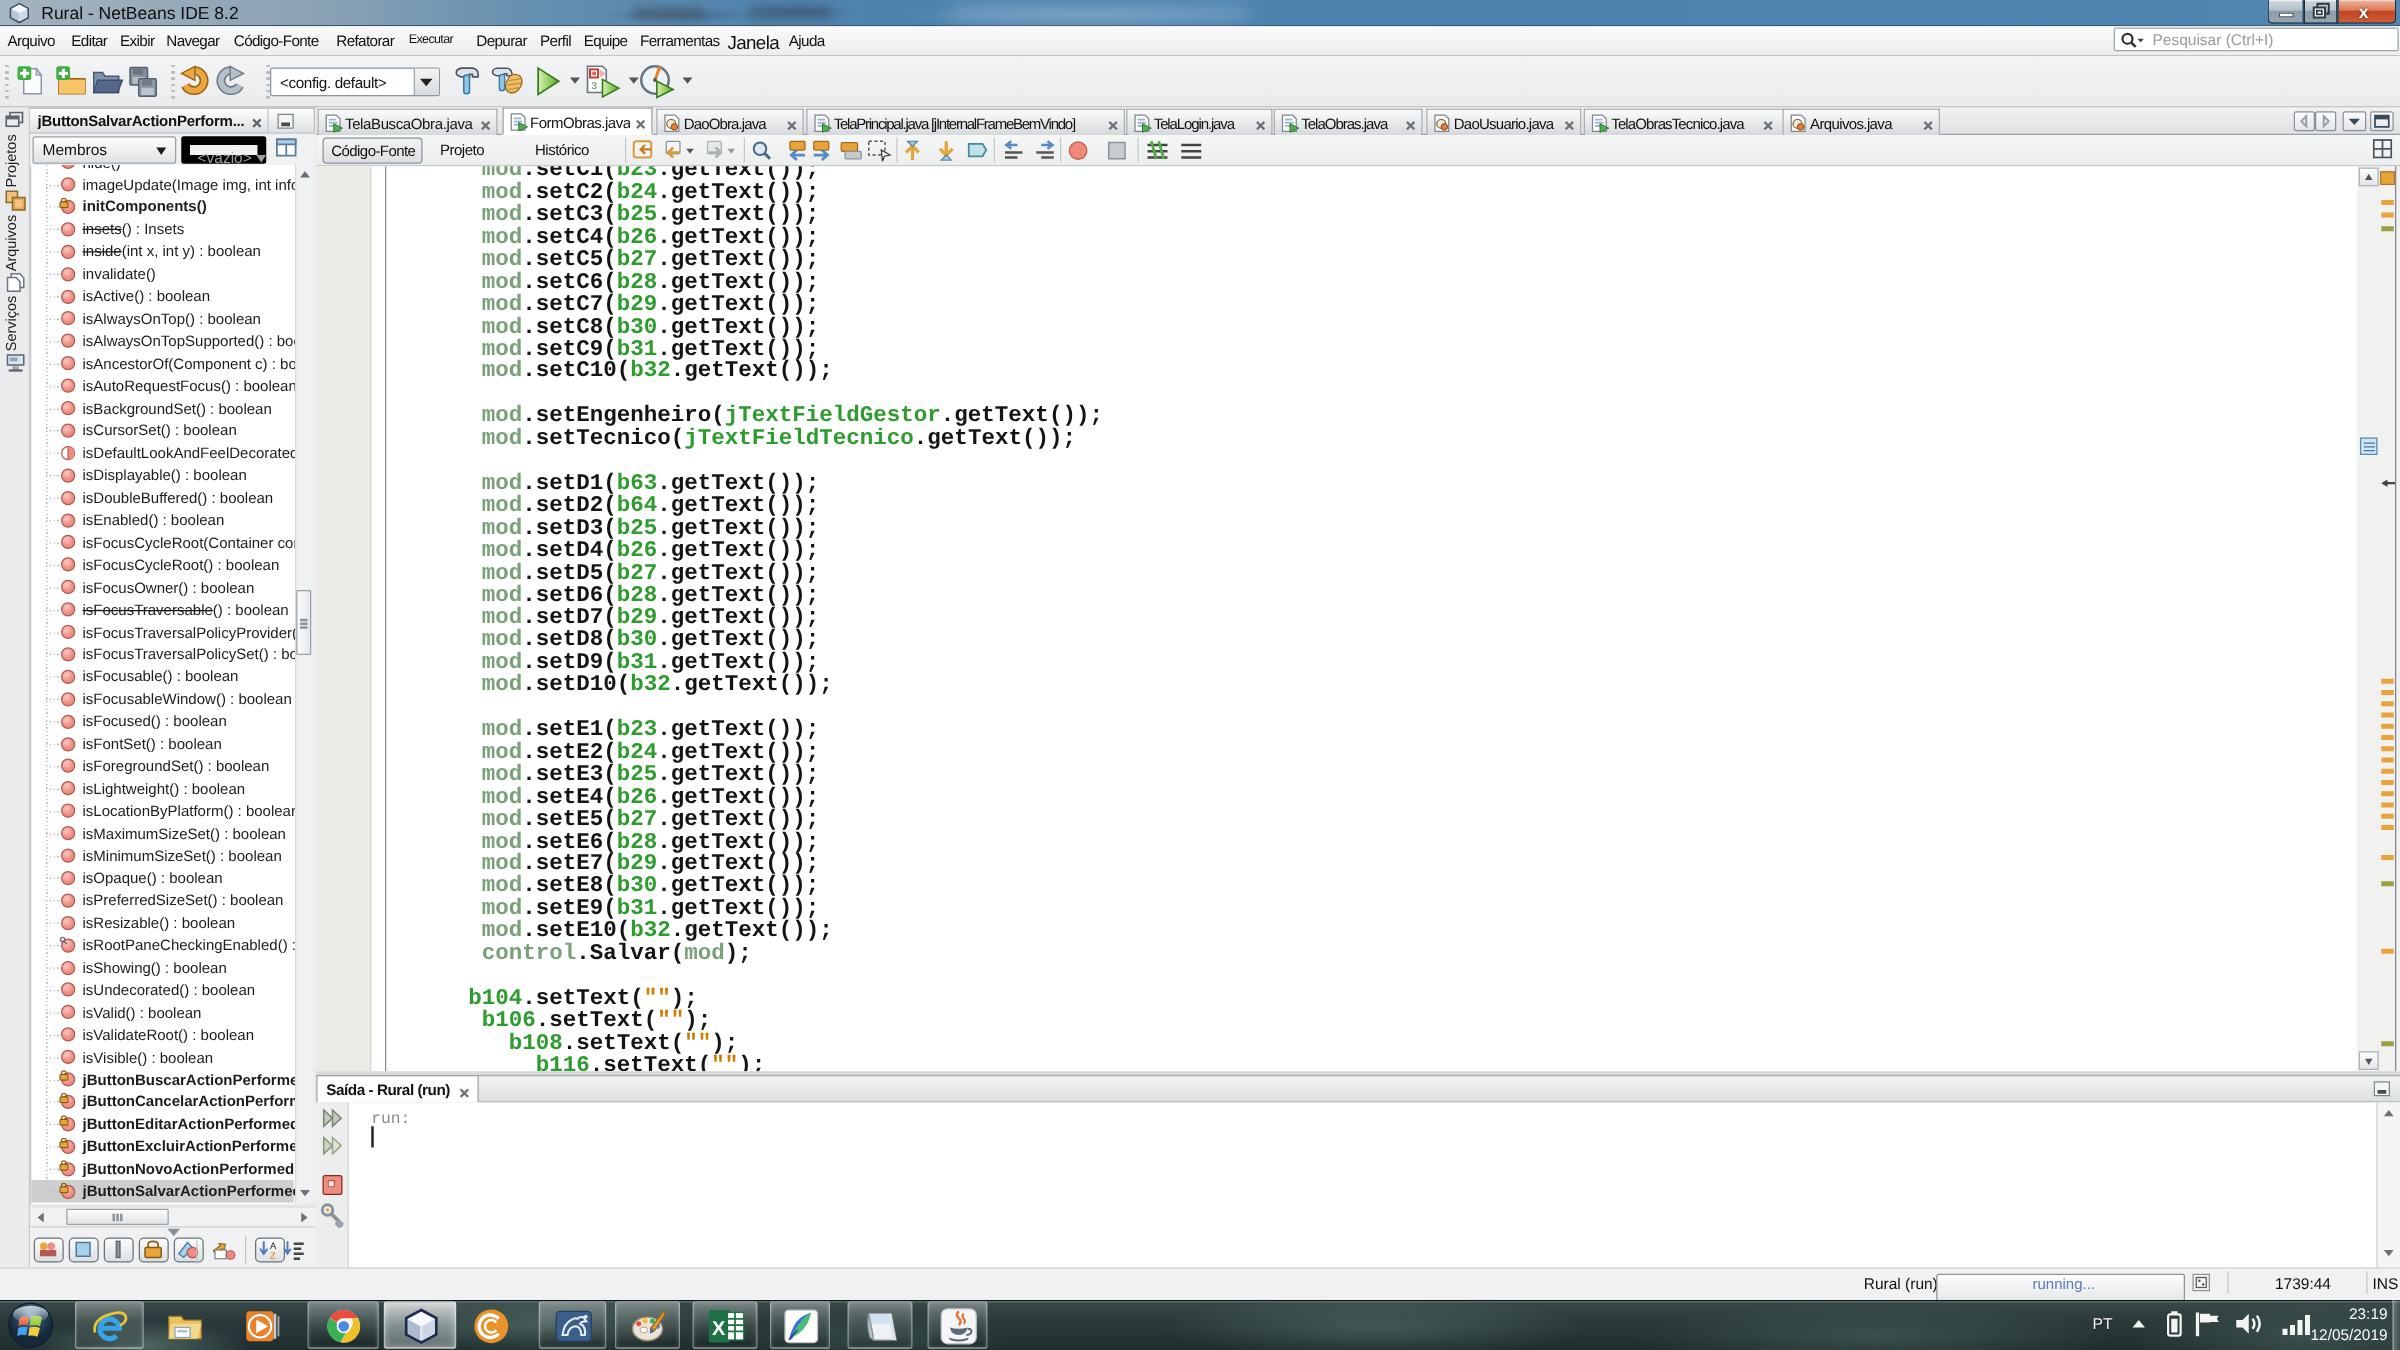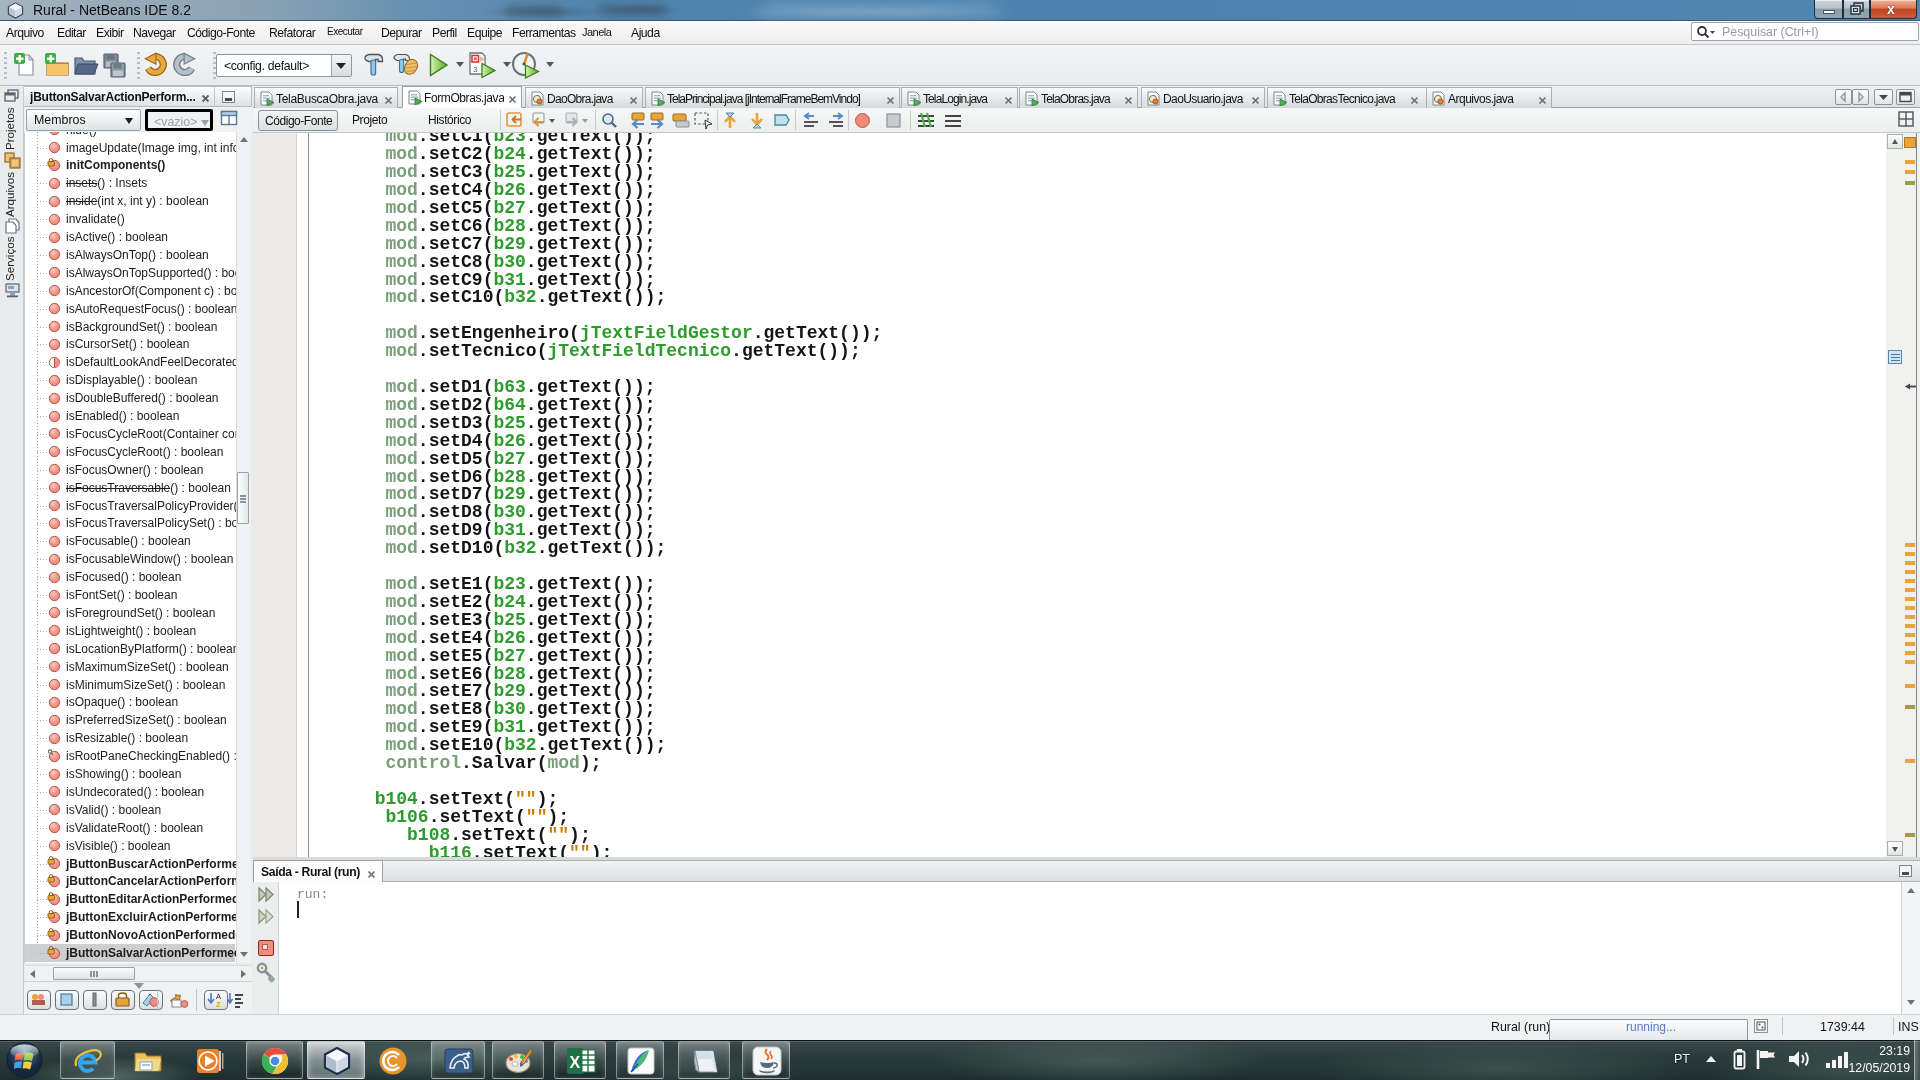--- a/index.html
+++ b/index.html
@@ -33,21 +33,21 @@
 <div class="a" style="left:57px;top:26px;font-size:12.2px;letter-spacing:-0.5px;color:#111">Editar</div>
 <div class="a" style="left:96px;top:26px;font-size:12.2px;letter-spacing:-0.5px;color:#111">Exibir</div>
 <div class="a" style="left:133px;top:26px;font-size:12.2px;letter-spacing:-0.5px;color:#111">Navegar</div>
 <div class="a" style="left:187px;top:26px;font-size:12.2px;letter-spacing:-0.5px;color:#111">Código-Fonte</div>
 <div class="a" style="left:269px;top:26px;font-size:12.2px;letter-spacing:-0.5px;color:#111">Refatorar</div>
 <div class="a" style="left:327px;top:26px;font-size:10px;letter-spacing:-0.5px;color:#111">Executar</div>
 <div class="a" style="left:381px;top:26px;font-size:12.2px;letter-spacing:-0.5px;color:#111">Depurar</div>
 <div class="a" style="left:432px;top:26px;font-size:12.2px;letter-spacing:-0.5px;color:#111">Perfil</div>
 <div class="a" style="left:467px;top:26px;font-size:12.2px;letter-spacing:-0.5px;color:#111">Equipe</div>
 <div class="a" style="left:512px;top:26px;font-size:12.2px;letter-spacing:-0.5px;color:#111">Ferramentas</div>
-<div class="a" style="left:582px;top:26px;font-size:11px;letter-spacing:-0.5px;color:#111">Janela</div>
+<div class="a" style="left:582px;top:26px;font-size:15px;letter-spacing:-0.5px;color:#111">Janela</div>
 <div class="a" style="left:631px;top:26px;font-size:12.2px;letter-spacing:-0.5px;color:#111">Ajuda</div>
 <div class="a" style="left:1691px;top:22px;width:228px;height:19px;background:#fff;border:1px solid #9aa6ad;border-radius:2px">
     <svg class="a" style="left:4px;top:2px" width="22" height="14" viewBox="0 0 22 14">
       <circle cx="6" cy="6" r="4" fill="none" stroke="#333" stroke-width="1.8"></circle>
       <line x1="9" y1="9" x2="12.5" y2="12.5" stroke="#333" stroke-width="2"></line>
       <polygon points="14,6 19,6 16.5,9" fill="#444"></polygon>
     </svg>
     <div class="a" style="left:30px;top:2px;font-size:12.4px;color:#9a9a9a">Pesquisar (Ctrl+I)</div>
   </div>
 <div class="a" style="left:0;top:45px;width:1920px;height:41px;background:linear-gradient(180deg,#f3f4f5,#e9ebed);border-bottom:1px solid #b9bcbe"></div>
@@ -166,21 +166,21 @@
     <div class="a" style="left:190px;top:0px;width:1px;height:20px;background:#c2c5c7"></div>
     <div class="a" style="left:198px;top:4px;width:13px;height:12px;border:1px solid #7d858d;background:#f4f5f6">
       <div class="a" style="left:2px;top:6px;width:7px;height:3px;background:#4a4a4a"></div>
     </div>
   </div>
 <div class="a" style="left:24px;top:107px;width:228px;height:26px;background:#eff1f2"></div>
 <div class="a" style="left:26px;top:109px;width:115px;height:22px;background:linear-gradient(180deg,#fefefe,#dfe2e5);border:1px solid #9aa2a8;border-radius:2px">
     <div class="a" style="left:7px;top:3px;font-size:12.4px;color:#111">Membros</div>
     <div class="a" style="left:98px;top:8px;width:0;height:0;border:4.5px solid transparent;border-top:6px solid #1a1a1a;border-bottom:none"></div>
   </div>
-<div class="a" style="left:145px;top:109px;width:68px;height:22px;background:#f0f1f2;border:3px solid #000000;border-radius:2px">
+<div class="a" style="left:145px;top:109px;width:68px;height:22px;background:#f0f1f2;border:7px solid #000000;border-radius:2px">
     <div class="a" style="left:6px;top:3px;font-size:12.4px;color:#9aa0a4">&lt;vazio&gt;</div>
     <div class="a" style="left:53px;top:8px;width:0;height:0;border:4.5px solid transparent;border-top:6px solid #9aa0a4;border-bottom:none"></div>
   </div>
 <div class="a" style="left:219px;top:109px;width:20px;height:19px"><svg width="20" height="19">
       <rect x="2.5" y="2.5" width="15" height="13" fill="#fff" stroke="#5a7a9a" stroke-width="1.4"></rect>
       <rect x="2.5" y="2.5" width="15" height="4" fill="#aecfe8" stroke="#5a7a9a" stroke-width="1.4"></rect>
       <line x1="10" y1="7" x2="10" y2="16" stroke="#5a7a9a" stroke-width="1.4"></line>
     </svg></div>
 <div class="a" style="left:25px;top:132px;width:211px;height:831px;background:#fff;overflow:hidden">
     <div class="a" style="left:12px;top:0;width:1px;height:821px;background:repeating-linear-gradient(180deg,#aaa 0 1px,transparent 1px 3px)"></div>

